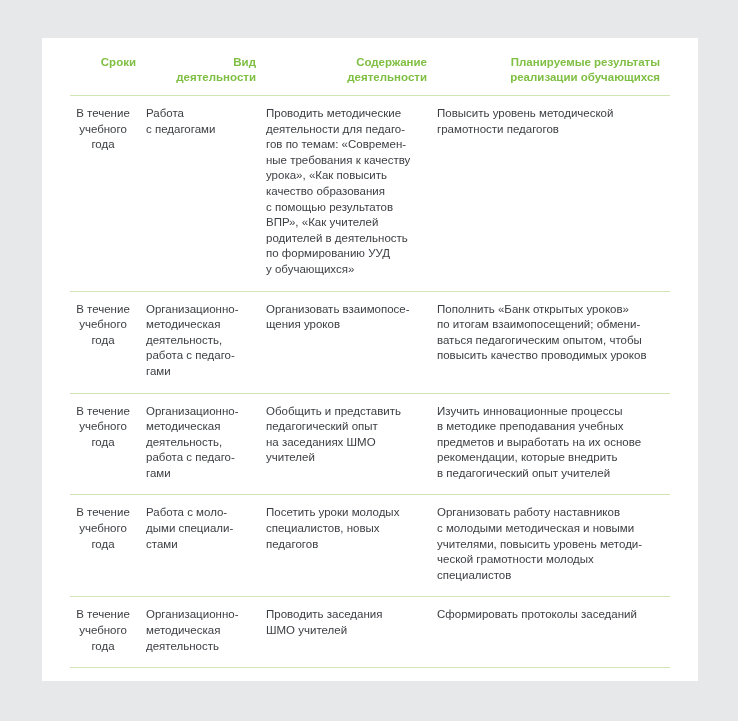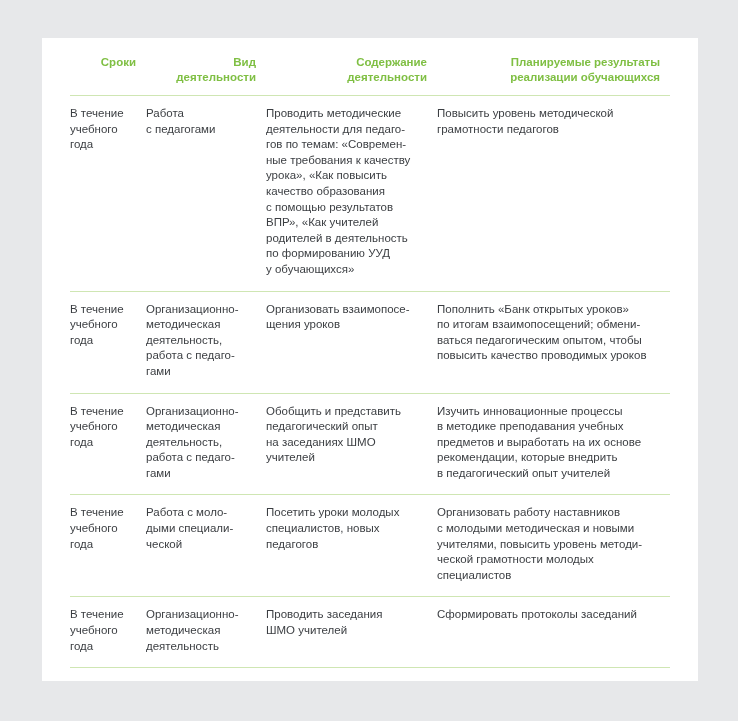--- a/index.html
+++ b/index.html
@@ -60,21 +60,21 @@
     line-height: 15.6px;
     color: #3b3e42;
     padding: 10px 10px 13px 0;
     border-bottom: 1.5px solid #cfe6b3;
   }
 
   tbody tr:last-child td {
     border-bottom: 1.5px solid #cfe6b3;
   }
 
-  tbody td.col-terms { color: #3b3e42; }
+  tbody td.col-terms { color: #3b3e42; text-align: center; }
 
   .cell-line { display: block; white-space: pre; }
   .hdr-line { display: block; white-space: pre; }
 </style>
 </head>
 <body>
 
 <div class="page-surface">
   <div class="table-wrap">
     <table class="cyclogram">
@@ -185,21 +185,21 @@
           </tr>
           <tr>
             <td class="col-terms">
               <span class="cell-line">В течение</span>
               <span class="cell-line">учебного</span>
               <span class="cell-line">года</span>
             </td>
             <td>
               <span class="cell-line">Работа с моло-</span>
               <span class="cell-line">дыми специали-</span>
-              <span class="cell-line">ческой</span>
+              <span class="cell-line">стами</span>
             </td>
             <td>
               <span class="cell-line">Посетить уроки молодых</span>
               <span class="cell-line">специалистов, новых</span>
               <span class="cell-line">педагогов</span>
             </td>
             <td>
               <span class="cell-line">Организовать работу наставников</span>
               <span class="cell-line">с молодыми методическая и новыми</span>
               <span class="cell-line">учителями, повысить уровень методи-</span>

